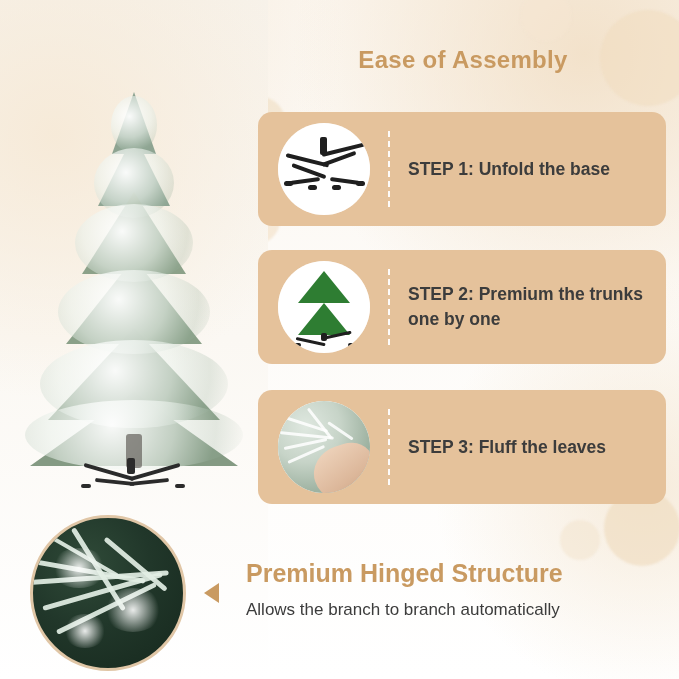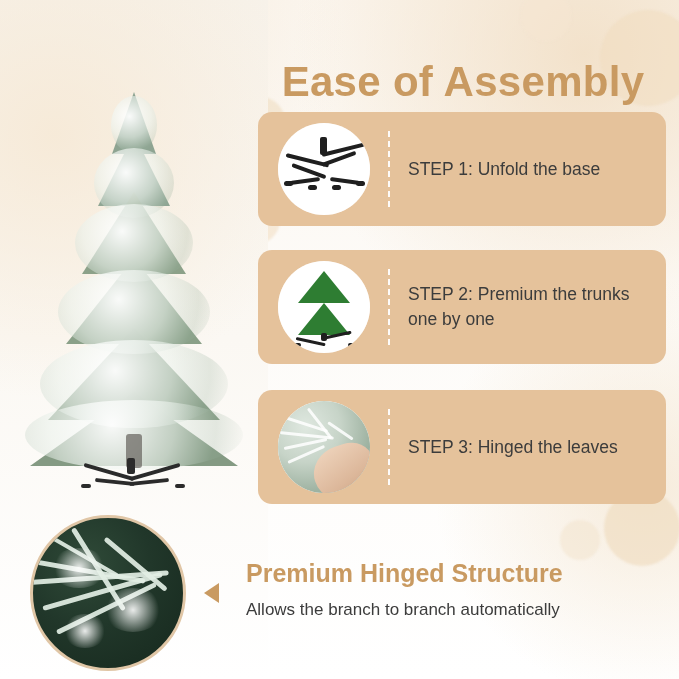--- a/index.html
+++ b/index.html
@@ -102,24 +102,24 @@
   .stand span {
     position: absolute;
     background: #2b2b2b;
     border-radius: 2px;
   }
 
   
   .headline {
     position: absolute;
     left: 258px;
-    top: 58px;
+    top: 46px;
     width: 410px;
     text-align: center;
-    font-size: 42px;
+    font-size: 24px;
     font-weight: bold;
     color: #c99a61;
     letter-spacing: 0.3px;
   }
 
   
   .card {
     position: absolute;
     left: 258px;
     width: 408px;
@@ -148,21 +148,21 @@
     border-left: 2px dashed #ffffff;
     height: 76px;
     margin-left: 18px;
     opacity: 0.95;
     flex: 0 0 auto;
   }
   .step-text {
     margin-left: 18px;
     margin-right: 14px;
     font-size: 17.5px;
-    font-weight: normal;
+    font-weight: bold;
     color: #3c3c3c;
     line-height: 1.42;
   }
 
   
   .b1-stand { position: absolute; background: #1f1f1f; border-radius: 2px; }
 
   
   .tri {
     position: absolute;
@@ -350,21 +350,21 @@
         <div class="branch" style="left:4px;top:14px;width:48px;height:3px;transform:rotate(18deg);"></div>
         <div class="branch" style="left:2px;top:30px;width:54px;height:3px;transform:rotate(6deg);"></div>
         <div class="branch" style="left:6px;top:46px;width:44px;height:3px;transform:rotate(-12deg);"></div>
         <div class="branch" style="left:10px;top:60px;width:40px;height:3px;transform:rotate(-24deg);"></div>
         <div class="branch" style="left:30px;top:6px;width:38px;height:3px;transform:rotate(52deg);"></div>
         <div class="branch" style="left:50px;top:20px;width:30px;height:3px;transform:rotate(34deg);"></div>
         <div class="hand"></div>
       </div>
     </div>
     <div class="divider"></div>
-    <div class="step-text">STEP 3: Hinged the leaves</div>
+    <div class="step-text">STEP 3: Fluff the leaves</div>
   </div>
 
   <div class="circle-photo">
     <div class="bough" style="left:-6px;top:40px;width:120px;height:5px;transform:rotate(10deg);"></div>
     <div class="bough" style="left:-4px;top:62px;width:140px;height:5px;transform:rotate(-4deg);"></div>
     <div class="bough" style="left:10px;top:88px;width:124px;height:5px;transform:rotate(-16deg);"></div>
     <div class="bough" style="left:24px;top:112px;width:110px;height:5px;transform:rotate(-26deg);"></div>
     <div class="bough" style="left:40px;top:8px;width:96px;height:5px;transform:rotate(58deg);"></div>
     <div class="bough" style="left:72px;top:18px;width:80px;height:5px;transform:rotate(40deg);"></div>
     <div class="bough" style="left:16px;top:16px;width:80px;height:4px;transform:rotate(30deg);"></div>

